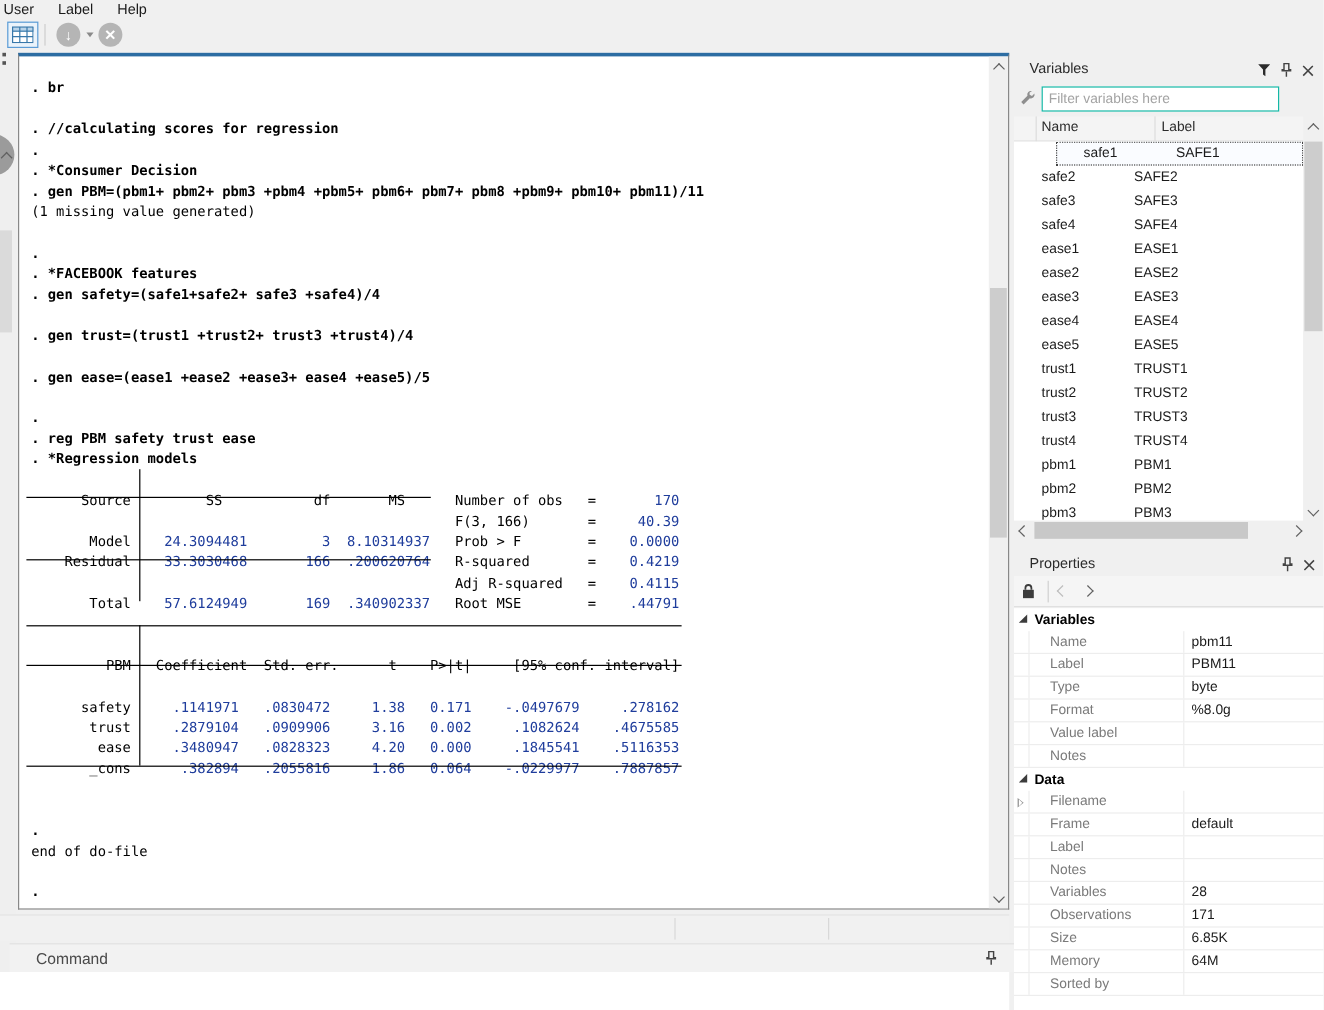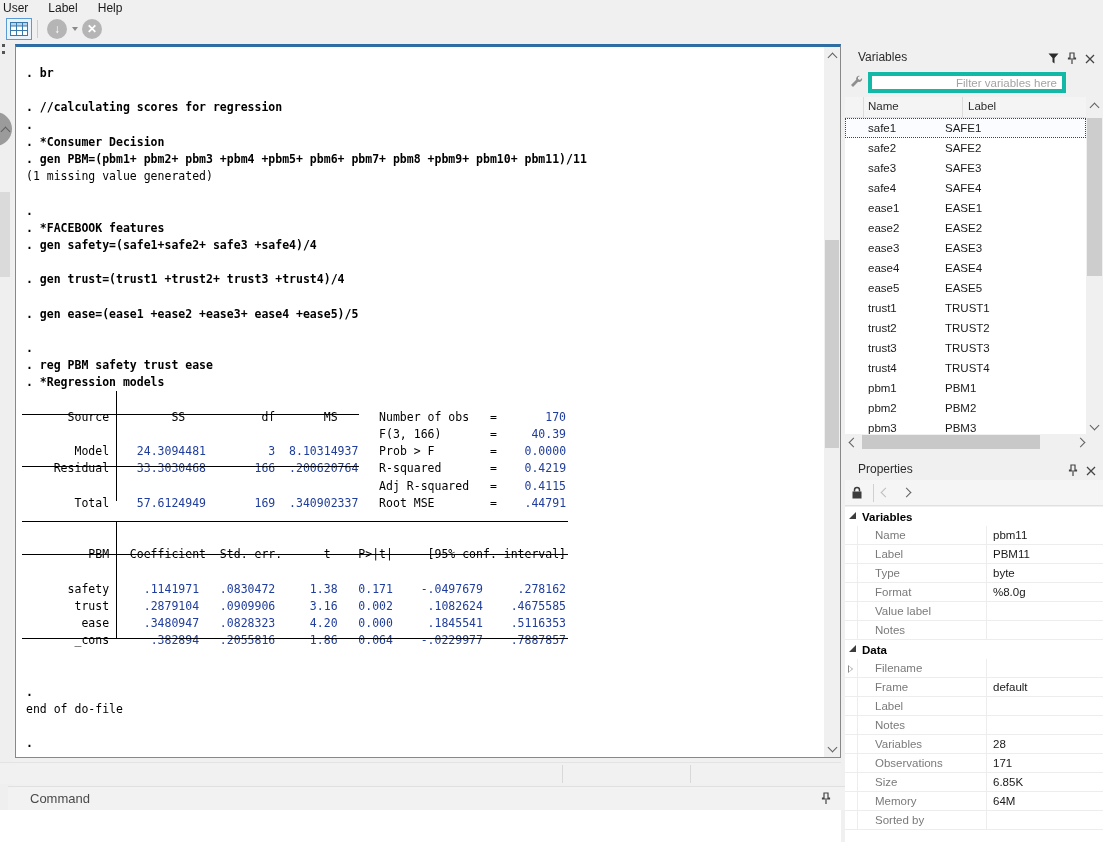--- a/index.html
+++ b/index.html
@@ -52,30 +52,30 @@
   .cmd-header { position:absolute; left:8px; top:786px; width:841px; height:24px; background:#f2f2f2; border-top:1px solid #e0e0e0; display:flex; align-items:center; }
   .cmd-header .lbl { color:#4a4a4a; font-size:13px; margin-left:22px; }
   .cmd-input { position:absolute; left:0; top:810px; width:841px; height:32px; background:#fff; border:none; outline:none; font-family:"DejaVu Sans Mono", monospace; font-size:12px; padding:4px 8px; }
   .pin-abs { position:absolute; right:18px; top:5px; }
 
   
   .pane-title { position:absolute; display:flex; align-items:center; font-size:12px; color:#2b2b2b; }
   .icon-row { position:absolute; display:flex; gap:8px; align-items:center; }
 
   
-  .vp-filter-input { position:absolute; left:868px; top:72px; width:198px; height:21px; border:4px solid #14b8a6; background:#fff; font-size:11.5px; padding:2px 5px; color:#333; outline:none;text-align:right; }
+  .vp-filter-input { position:absolute; left:868px; top:72px; width:198px; height:21px; border:1px solid #14b8a6; background:#fff; font-size:11.5px; padding:2px 5px; color:#333; outline:none; }
   .vp-filter-input::placeholder { color:#a3a3a3; }
   .vp-header { position:absolute; left:845px; top:97px; width:241px; height:21px; background:#f4f4f4; border-bottom:1px solid #e0e0e0; font-size:11.5px; color:#2b2b2b; }
   .vp-header .h1 { position:absolute; left:23px; top:3px; }
   .vp-header .h2 { position:absolute; left:123px; top:3px; }
   .vp-header .cdiv { position:absolute; top:0; width:1px; height:21px; background:#dcdcdc; }
   .var-list { position:absolute; left:845px; top:118px; width:241px; height:316px; background:#fff; overflow:hidden; }
   .vrow { height:20px; display:flex; font-size:11.5px; color:#1a1a1a; align-items:center; }
   .vrow .n { width:100px; padding-left:23px; }
-  .vrow.sel { outline:1px dotted #444; outline-offset:-1px; background:#fafcff; }
+  .vrow.sel { outline:1px dotted #444; outline-offset:-1px; background:#fafcff;margin-left:35px; }
   
   .vsb { position:absolute; left:1086px; top:97px; width:17px; height:337px; background:#f0f0f0; }
   .vsb .thumb { position:absolute; left:1px; width:15px; background:#cdcdcd; }
   .hsb { position:absolute; left:845px; top:434px; width:258px; height:16px; background:#f0f0f0; }
   .hsb .thumb { position:absolute; top:1px; height:14px; background:#c8c8c8; }
   .sb-arr { position:absolute; display:flex; align-items:center; justify-content:center; width:16px; height:16px; }
 
   
   .props-toolbar { position:absolute; left:845px; top:480px; width:258px; height:26px; background:#f5f5f5; border-bottom:1px solid #e0e0e0; display:flex; align-items:center; }
   .pt-sep { width:1px; height:18px; background:#d0d0d0; margin:0 8px 0 10px; }

